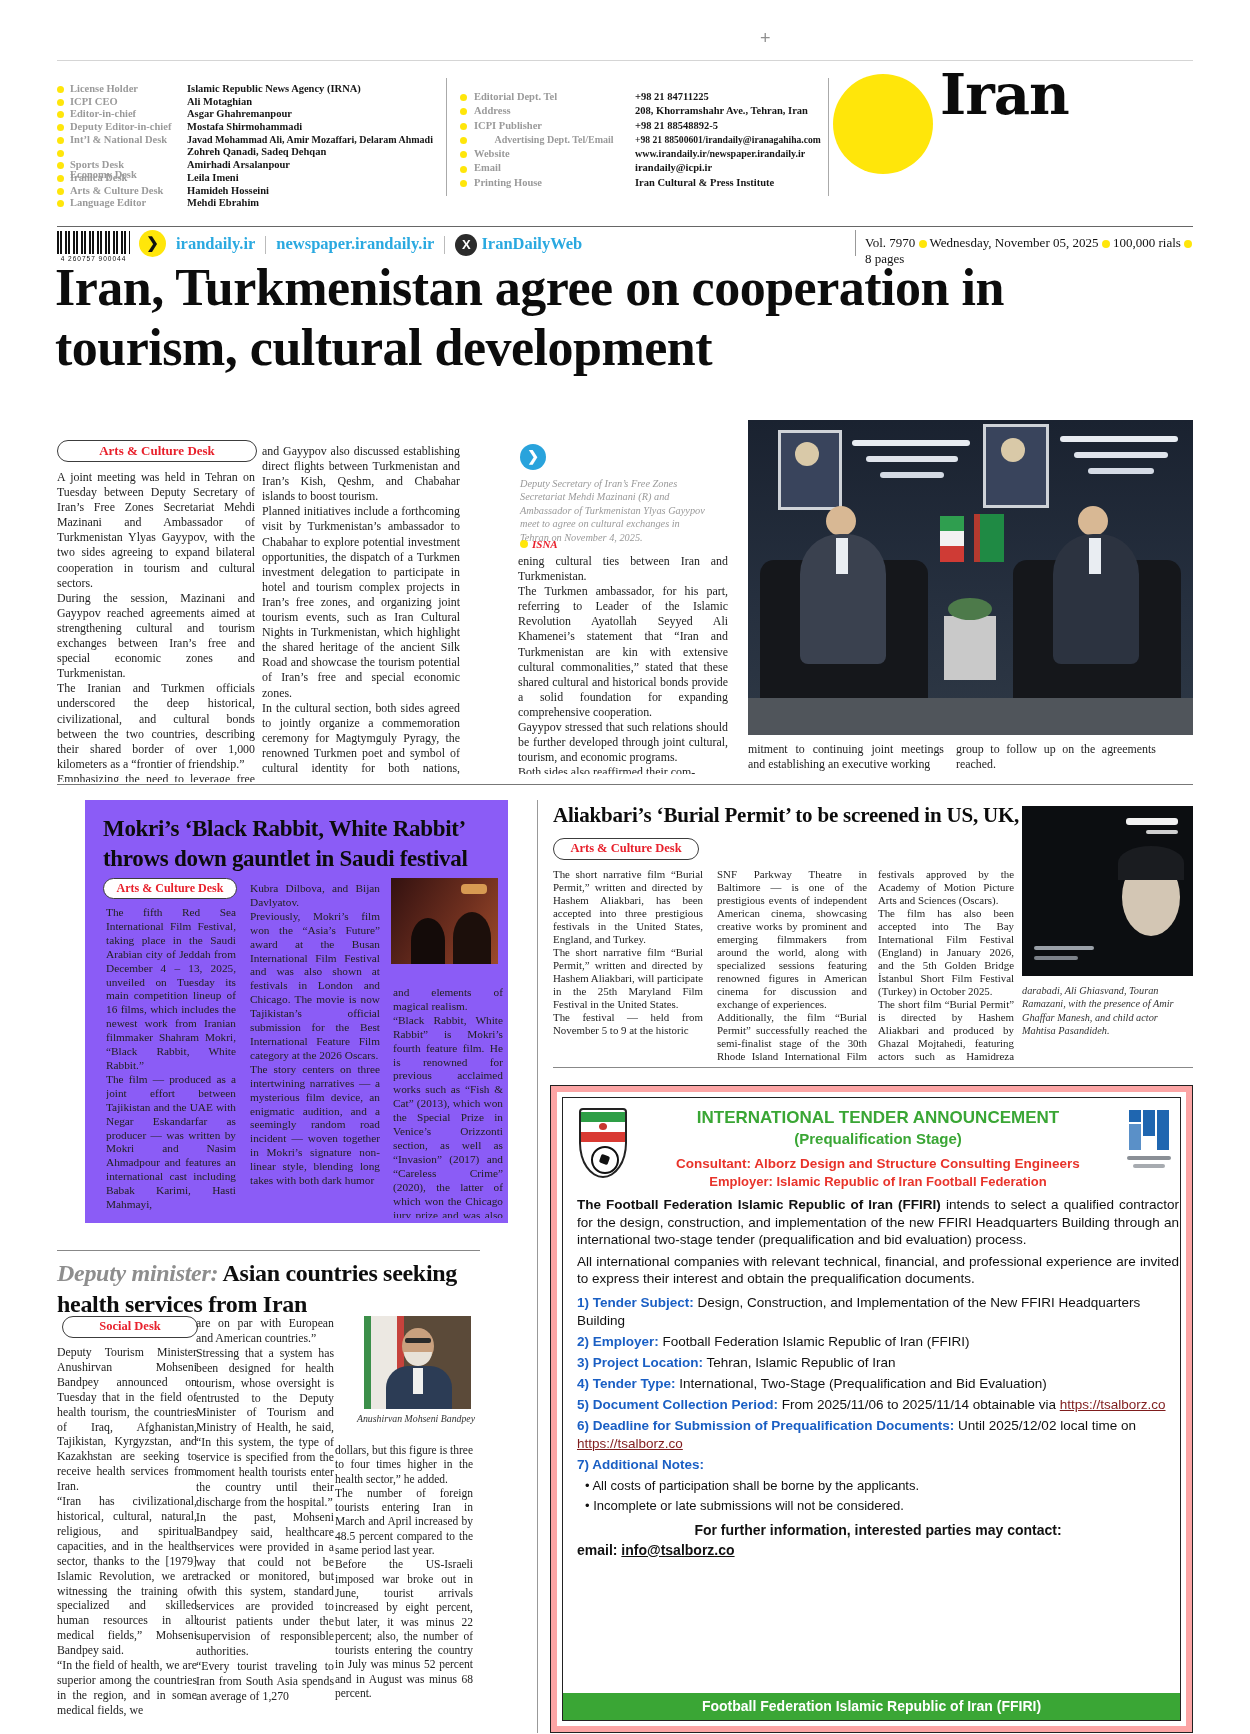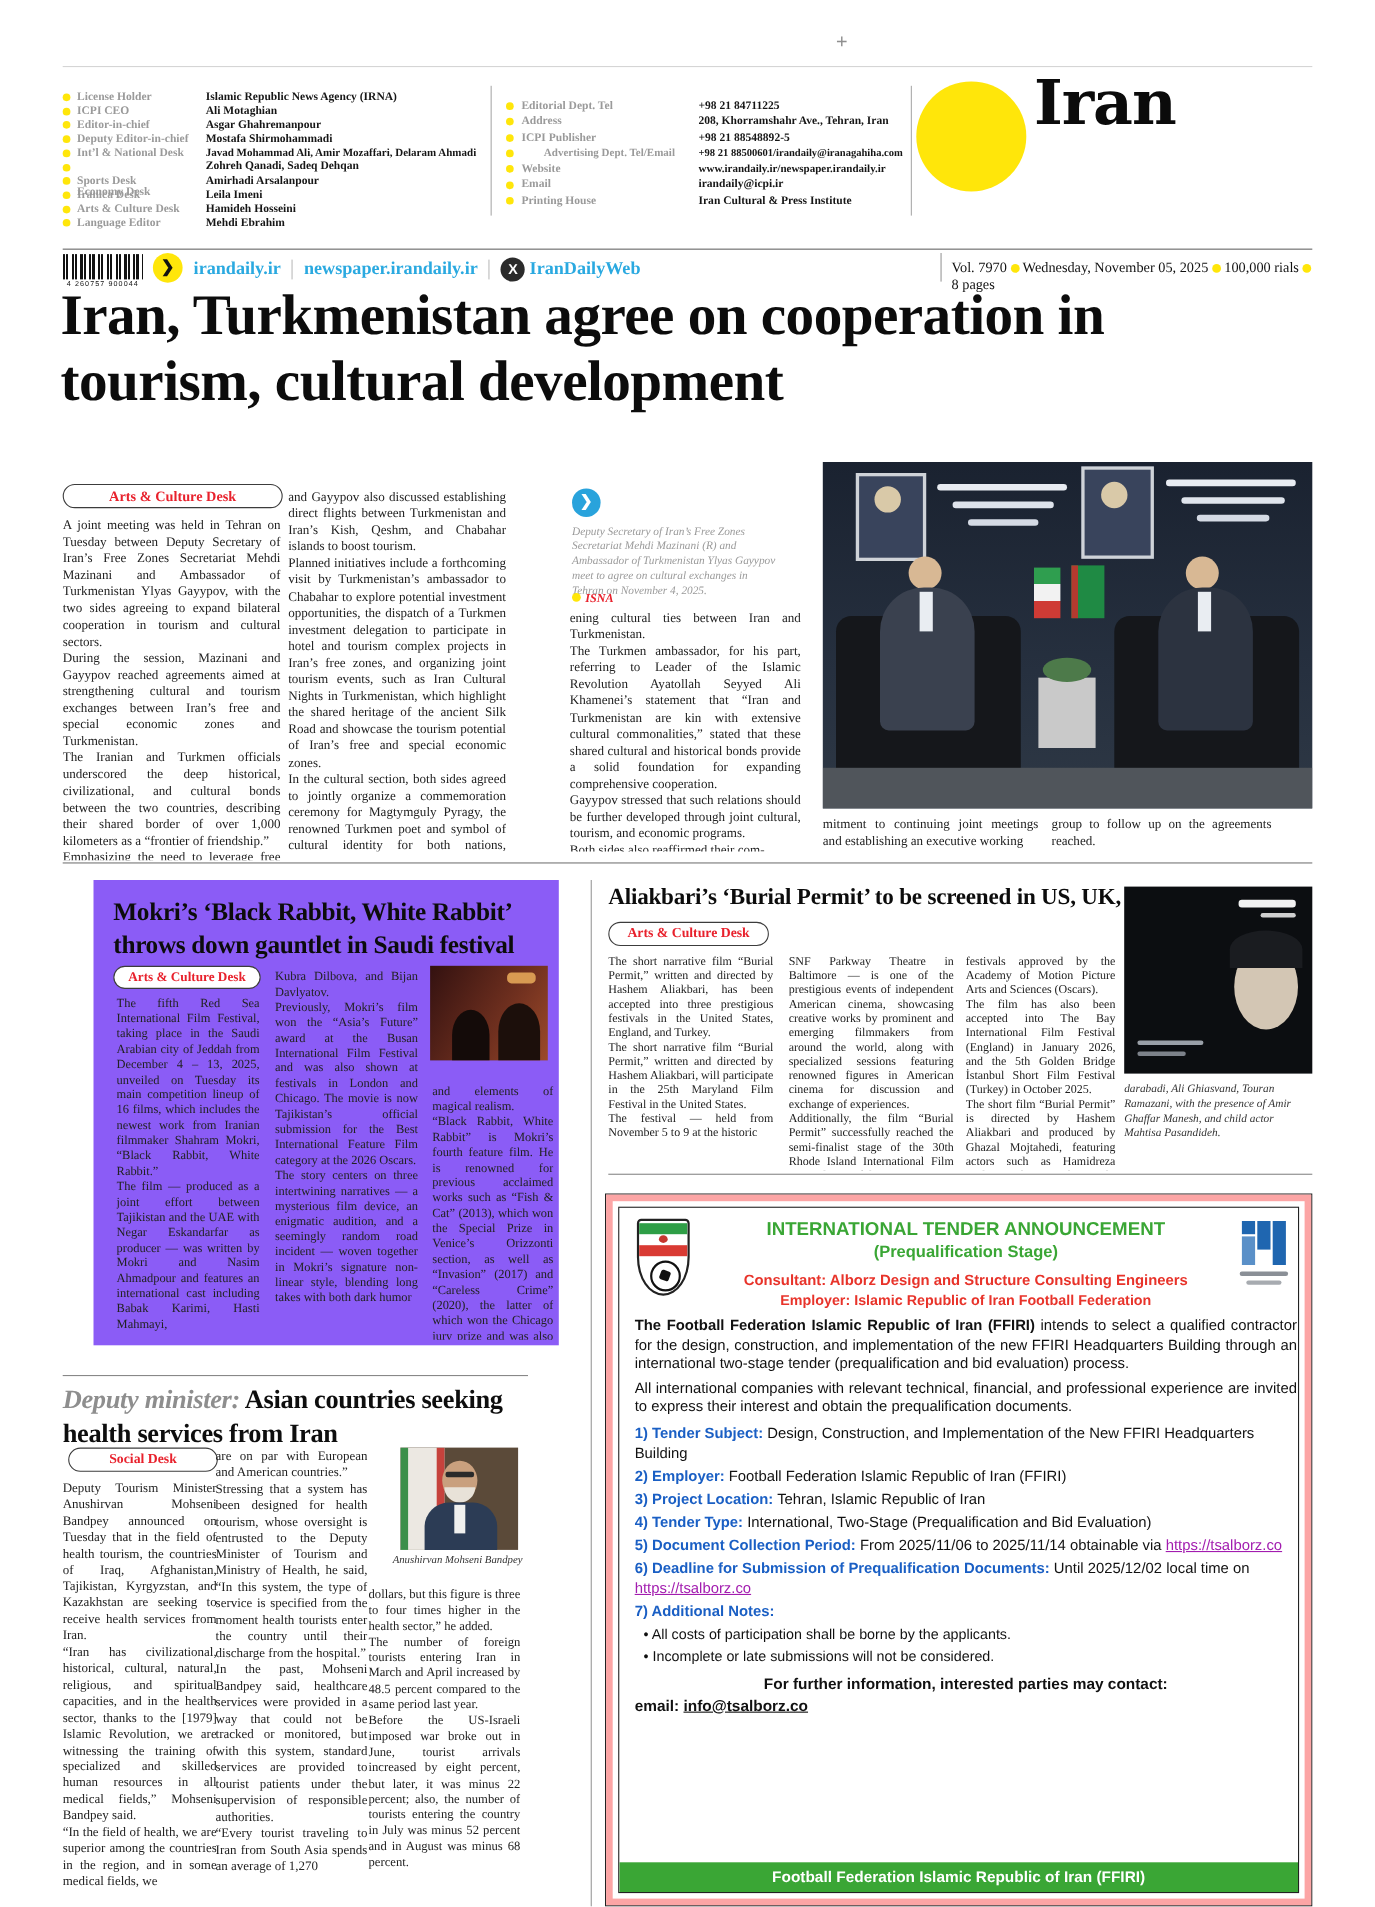--- a/index.html
+++ b/index.html
@@ -15,21 +15,21 @@
   .pill{border:1.5px solid #3c3c3c;border-radius:13px;color:#e8212c;font-weight:bold;
         text-align:center;background:#fff;box-sizing:border-box;}
   .hl{font-weight:bold;color:#0c0c0c;letter-spacing:-0.5px;}
   .cap{font-style:italic;color:#9a9a9a;line-height:1.3;}
   .rule{background:#777;}
   .vrule{background:#aaa;width:1px;}
   .blue-link{color:#2aa9e0;font-weight:bold;text-decoration:none;}
   .bar-sep{display:inline-block;width:1px;height:18px;background:#bbb;margin:0 10px;vertical-align:middle;}
   .circle-arrow{border-radius:50%;text-align:center;font-weight:bold;}
   .tender-label{color:#1a5fc4;font-weight:bold;}
-  .tender-link{color:#a21caf;text-align:center;}
+  .tender-link{color:#7f1d1d;text-align:center;}
   .titem{font-size:13.5px;line-height:18px;margin:3px 0;font-family:"Liberation Sans",sans-serif;}
   .tbullet{font-size:13px;line-height:17px;margin:3px 0 3px 8px;font-family:"Liberation Sans",sans-serif;}
   .tbullet::before{content:"•  ";}
   .shape{position:absolute;}
 </style>
 </head>
 <body>
 
 <div id="page">
 

